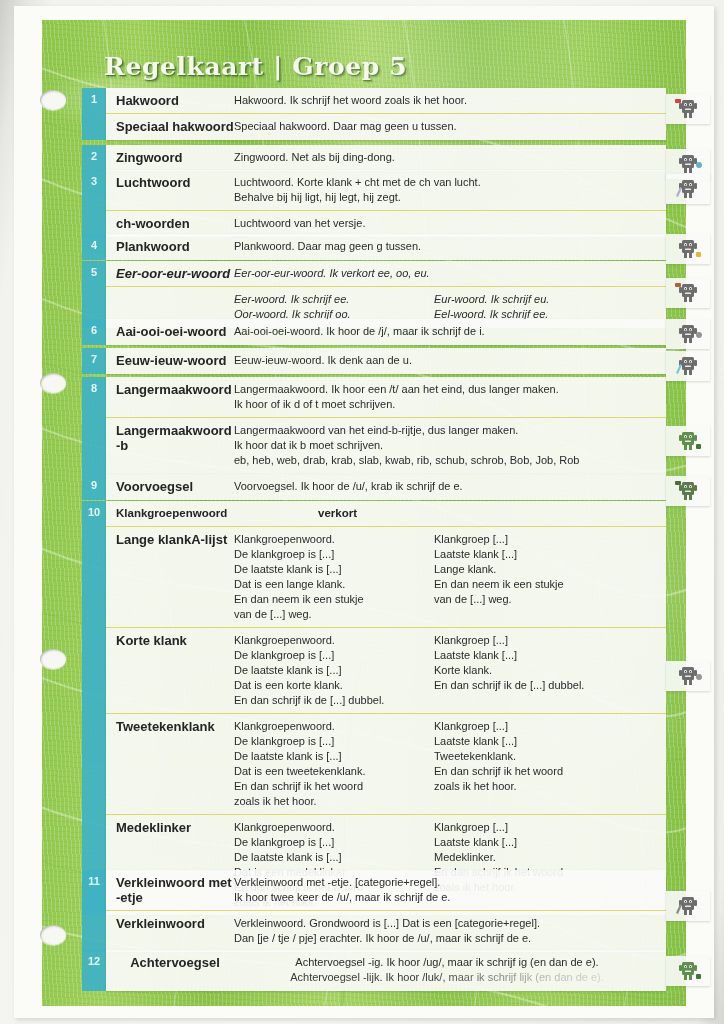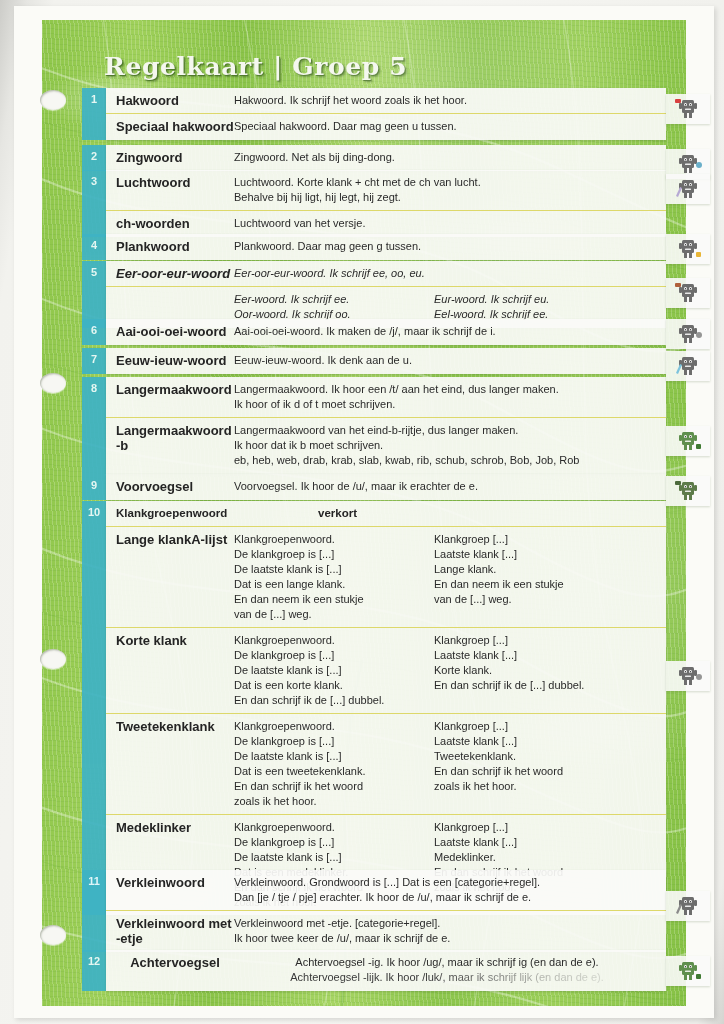--- a/index.html
+++ b/index.html
@@ -235,21 +235,21 @@
               </div>
             </div>
           </div>
         </div>
         <div class="group" style="top: 255px; height: 67px;">
           <div class="numbox" style="height: 67px;">5</div>
           <div class="panel" style="width: 560px; height: 67px; font-style: italic;">
             <div class="subrow">
               <div class="lbl"><span class="ln">Eer-oor-eur-woord</span></div>
               <div class="txt">
-                <span class="ln">Eer-oor-eur-woord. Ik schrijf ee, oo, eu.</span>
+                <span class="ln">Eer-oor-eur-woord. Ik verkort ee, oo, eu.</span>
               </div>
             </div>
             <div class="subrow">
               <div class="lbl"></div>
               <div class="txt col2">
                 <div class="colA">
                   <span class="ln">Eer-woord. Ik schrijf ee.</span>
                   <span class="ln">Oor-woord. Ik schrijf oo.</span>
                 </div>
                 <div class="colB">
@@ -259,21 +259,21 @@
               </div>
             </div>
           </div>
         </div>
         <div class="group" style="top: 313px; height: 26px;">
           <div class="numbox" style="height: 26px;">6</div>
           <div class="panel" style="width: 560px; height: 26px;">
             <div class="subrow">
               <div class="lbl"><span class="ln">Aai-ooi-oei-woord</span></div>
               <div class="txt">
-                <span class="ln">Aai-ooi-oei-woord. Ik maken de /j/, maar ik schrijf de i.</span>
+                <span class="ln">Aai-ooi-oei-woord. Ik hoor de /j/, maar ik schrijf de i.</span>
               </div>
             </div>
           </div>
         </div>
         <div class="group" style="top: 342px; height: 26px;">
           <div class="numbox" style="height: 26px;">7</div>
           <div class="panel" style="width: 560px; height: 26px;">
             <div class="subrow">
               <div class="lbl"><span class="ln">Eeuw-ieuw-woord</span></div>
               <div class="txt">
@@ -301,21 +301,21 @@
               </div>
             </div>
           </div>
         </div>
         <div class="group" style="top: 468px; height: 26px;">
           <div class="numbox" style="height: 26px;">9</div>
           <div class="panel" style="width: 560px; height: 26px;">
             <div class="subrow">
               <div class="lbl"><span class="ln">Voorvoegsel</span></div>
               <div class="txt">
-                <span class="ln">Voorvoegsel. Ik hoor de /u/, maar ik erachter de e.</span>
+                <span class="ln">Voorvoegsel. Ik hoor de /u/, krab ik schrijf de e.</span>
               </div>
             </div>
           </div>
         </div>
         <div class="group" style="top: 495px; height: 414px;">
           <div class="numbox" style="height: 414px;">10</div>
           <div class="panel" style="width: 560px; height: 414px;">
             <div class="hdrrow">
               <div class="h1">Klankgroepenwoord</div>
               <div class="h2">verkort</div>
@@ -397,31 +397,31 @@
                   <span class="ln">zoals ik het hoor.</span>
                 </div>
               </div>
             </div>
           </div>
         </div>
         <div class="group" style="top: 864px; height: 82px;">
           <div class="numbox" style="height: 82px;">11</div>
           <div class="panel" style="width: 560px; height: 82px;">
             <div class="subrow">
+              <div class="lbl"><span class="ln">Verkleinwoord met -etje</span></div>
+              <div class="txt">
+                <span class="ln">Verkleinwoord met -etje. [categorie+regel].</span>
+                <span class="ln">Ik hoor twee keer de /u/, maar ik schrijf de e.</span>
+              </div>
+            </div>
+            <div class="subrow">
               <div class="lbl"><span class="ln">Verkleinwoord</span></div>
               <div class="txt">
                 <span class="ln">Verkleinwoord. Grondwoord is [...]  Dat is een [categorie+regel].</span>
                 <span class="ln">Dan [je / tje / pje] erachter. Ik hoor de /u/, maar ik schrijf de e.</span>
-              </div>
-            </div>
-            <div class="subrow">
-              <div class="lbl"><span class="ln">Verkleinwoord met -etje</span></div>
-              <div class="txt">
-                <span class="ln">Verkleinwoord met -etje. [categorie+regel].</span>
-                <span class="ln">Ik hoor twee keer de /u/, maar ik schrijf de e.</span>
               </div>
             </div>
           </div>
         </div>
         <div class="group" style="top: 944px; height: 41px;">
           <div class="numbox" style="height: 41px;">12</div>
           <div class="panel" style="width: 560px; height: 41px; text-align: center;">
             <div class="subrow">
               <div class="lbl"><span class="ln">Achtervoegsel</span></div>
               <div class="txt">

